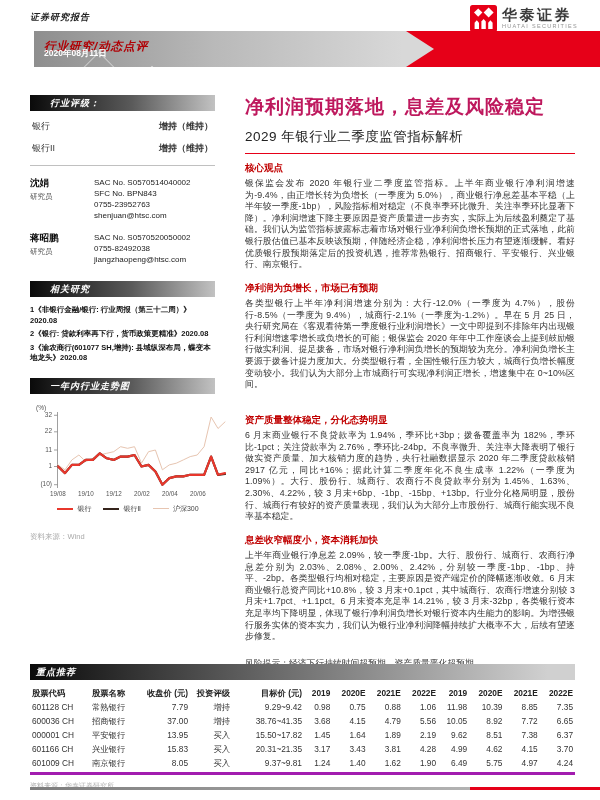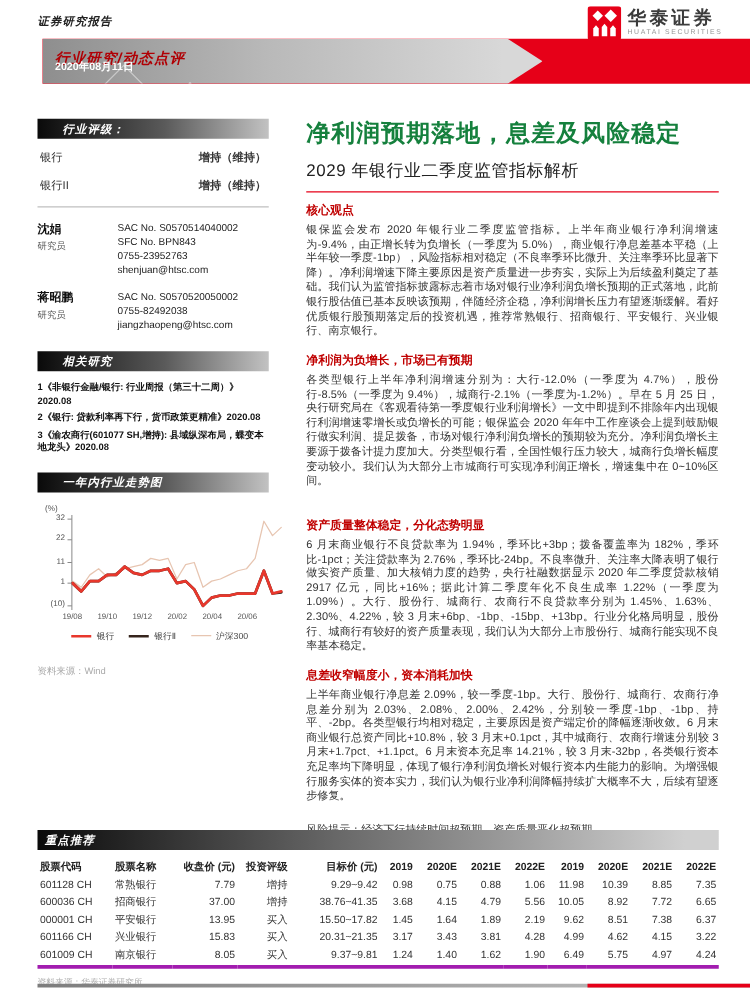--- a/index.html
+++ b/index.html
@@ -49,21 +49,21 @@
   .plot { position:absolute; left:27px; top:8px; }
   .x-axis { position:absolute; left:27px; top:86px; width:170px; height:8px; }
   .x-axis span { position:absolute; font-size:6.3px; color:#555; transform:translateX(-45%); white-space:nowrap; }
   .legend { position:absolute; left:0; top:100px; width:196px; display:flex; justify-content:center; gap:12px; }
   .legend-item { display:flex; align-items:center; gap:4px; font-size:7px; color:#444; }
   .leg-line { display:inline-block; width:16px; }
   .chart-source { font-size:7.5px; color:#a9a9a9; margin-top:10px; }
 
   
   .main { position:absolute; left:245px; top:94px; width:330px; }
-  .page-title { font-size:19px; font-weight:bold; color:#15803d; letter-spacing:1px; white-space:nowrap; }
+  .page-title { font-size:19px; font-weight:bold; color:#be185d; letter-spacing:1px; white-space:nowrap; }
   .page-subtitle { font-size:13.5px; color:#222; letter-spacing:.5px; margin-top:8px; padding-bottom:7px; border-bottom:1px solid #e60018; }
   .sec-heading { font-size:9.5px; font-weight:bold; color:#c00000; margin:8px 0 3px; }
   .sec-body { font-size:8.8px; line-height:11.6px; color:#333; text-align:justify; letter-spacing:.1px; }
   .s1 { min-height:96px; } .s2 { min-height:108px; } .s3 { min-height:96px; } .s4 { min-height:96px; }
   .risk { font-size:8.8px; color:#333; margin-top:12px; }
 
   
   .recommend { position:absolute; left:30px; top:664px; width:545px; }
   .rec-bar { height:16px; line-height:16px; padding-left:6px; color:#fff; font-size:9px; font-weight:bold; font-style:italic;
     background:linear-gradient(90deg,#0a0a0a,#6a6a6a 45%,#d0d0d0 95%); letter-spacing:1px; }
@@ -307,21 +307,21 @@
             <td class="c2">15.83</td>
             <td class="c3">买入</td>
             <td class="c4">20.31~21.35</td>
             <td class="c5">3.17</td>
             <td class="c6">3.43</td>
             <td class="c7">3.81</td>
             <td class="c8">4.28</td>
             <td class="c9">4.99</td>
             <td class="c10">4.62</td>
             <td class="c11">4.15</td>
-            <td class="c12">3.22</td>
+            <td class="c12">3.70</td>
           </tr>
           <tr>
             <td class="c0">601009 CH</td>
             <td class="c1">南京银行</td>
             <td class="c2">8.05</td>
             <td class="c3">买入</td>
             <td class="c4">9.37~9.81</td>
             <td class="c5">1.24</td>
             <td class="c6">1.40</td>
             <td class="c7">1.62</td>

